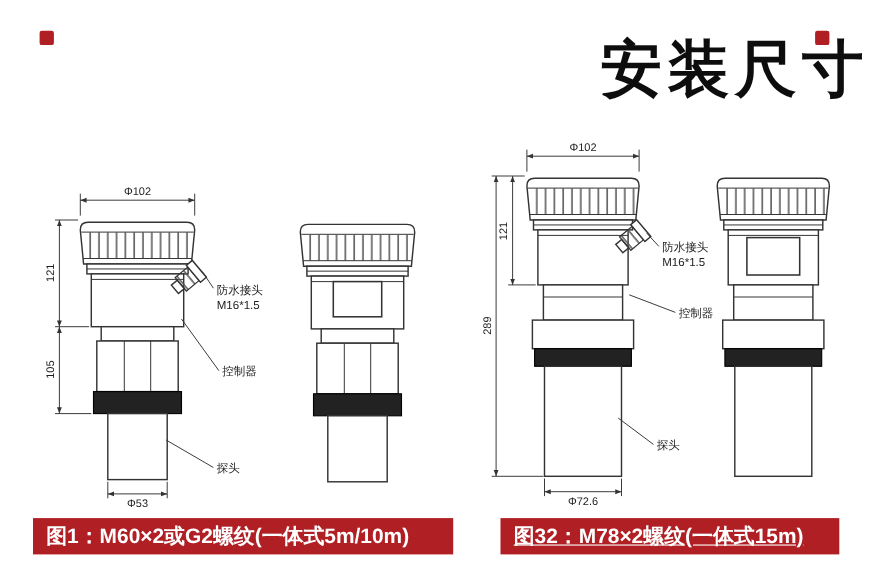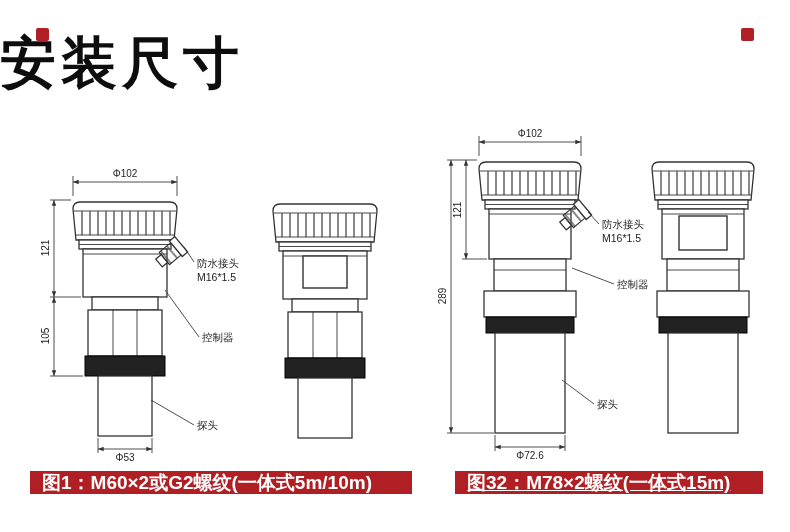--- a/index.html
+++ b/index.html
@@ -2,34 +2,34 @@
 <html><head>
 <meta charset="utf-8">
 <style>
   html,body{margin:0;padding:0;}
   body{
     width:790px;height:532px;position:relative;background:#ffffff;
     font-family:"Liberation Sans","DejaVu Sans",sans-serif;overflow:hidden;
   }
   .page-title{
     position:absolute;top:26px;left:0;width:790px;margin:0;
-    text-align:left;font-size:56px;font-weight:800;color:#0d0d0d;letter-spacing:5px;
+    text-align:right;font-size:56px;font-weight:800;color:#0d0d0d;letter-spacing:5px;
   }
   .corner-mark{position:absolute;width:13px;height:13px;background:#b01f24;border-radius:2px;}
   .corner-mark.tl{left:36px;top:28px;}
   .corner-mark.tr{right:36px;top:28px;}
   svg.drawing{position:absolute;left:0;top:0;}
   svg .outline{fill:#ffffff;stroke:#333333;stroke-width:1.3;}
   svg .detail{stroke:#333333;stroke-width:0.9;fill:none;}
   svg .dim{stroke:#3a3a3a;stroke-width:0.9;fill:none;}
   svg .leader{stroke:#3a3a3a;stroke-width:0.9;fill:none;}
   svg .dimtext{font-size:10px;fill:#1d1d1d;}
   svg .lbl{font-size:10.5px;fill:#1d1d1d;}
   .banner{
-    position:absolute;top:471px;height:23px;background:#b01f24;color:#ffffff;
+    position:absolute;top:471px;height:33px;background:#b01f24;color:#ffffff;
     font-size:19px;font-weight:bold;display:flex;align-items:center;
     padding:1px 12px;box-sizing:border-box;white-space:nowrap;
   }
   .banner.b1{left:30px;width:382px;}
   .banner.b2{left:455px;width:308px;text-decoration:underline;}
 </style>
 </head>
 <body>
 
 <h1 class="page-title">安装尺寸</h1>

